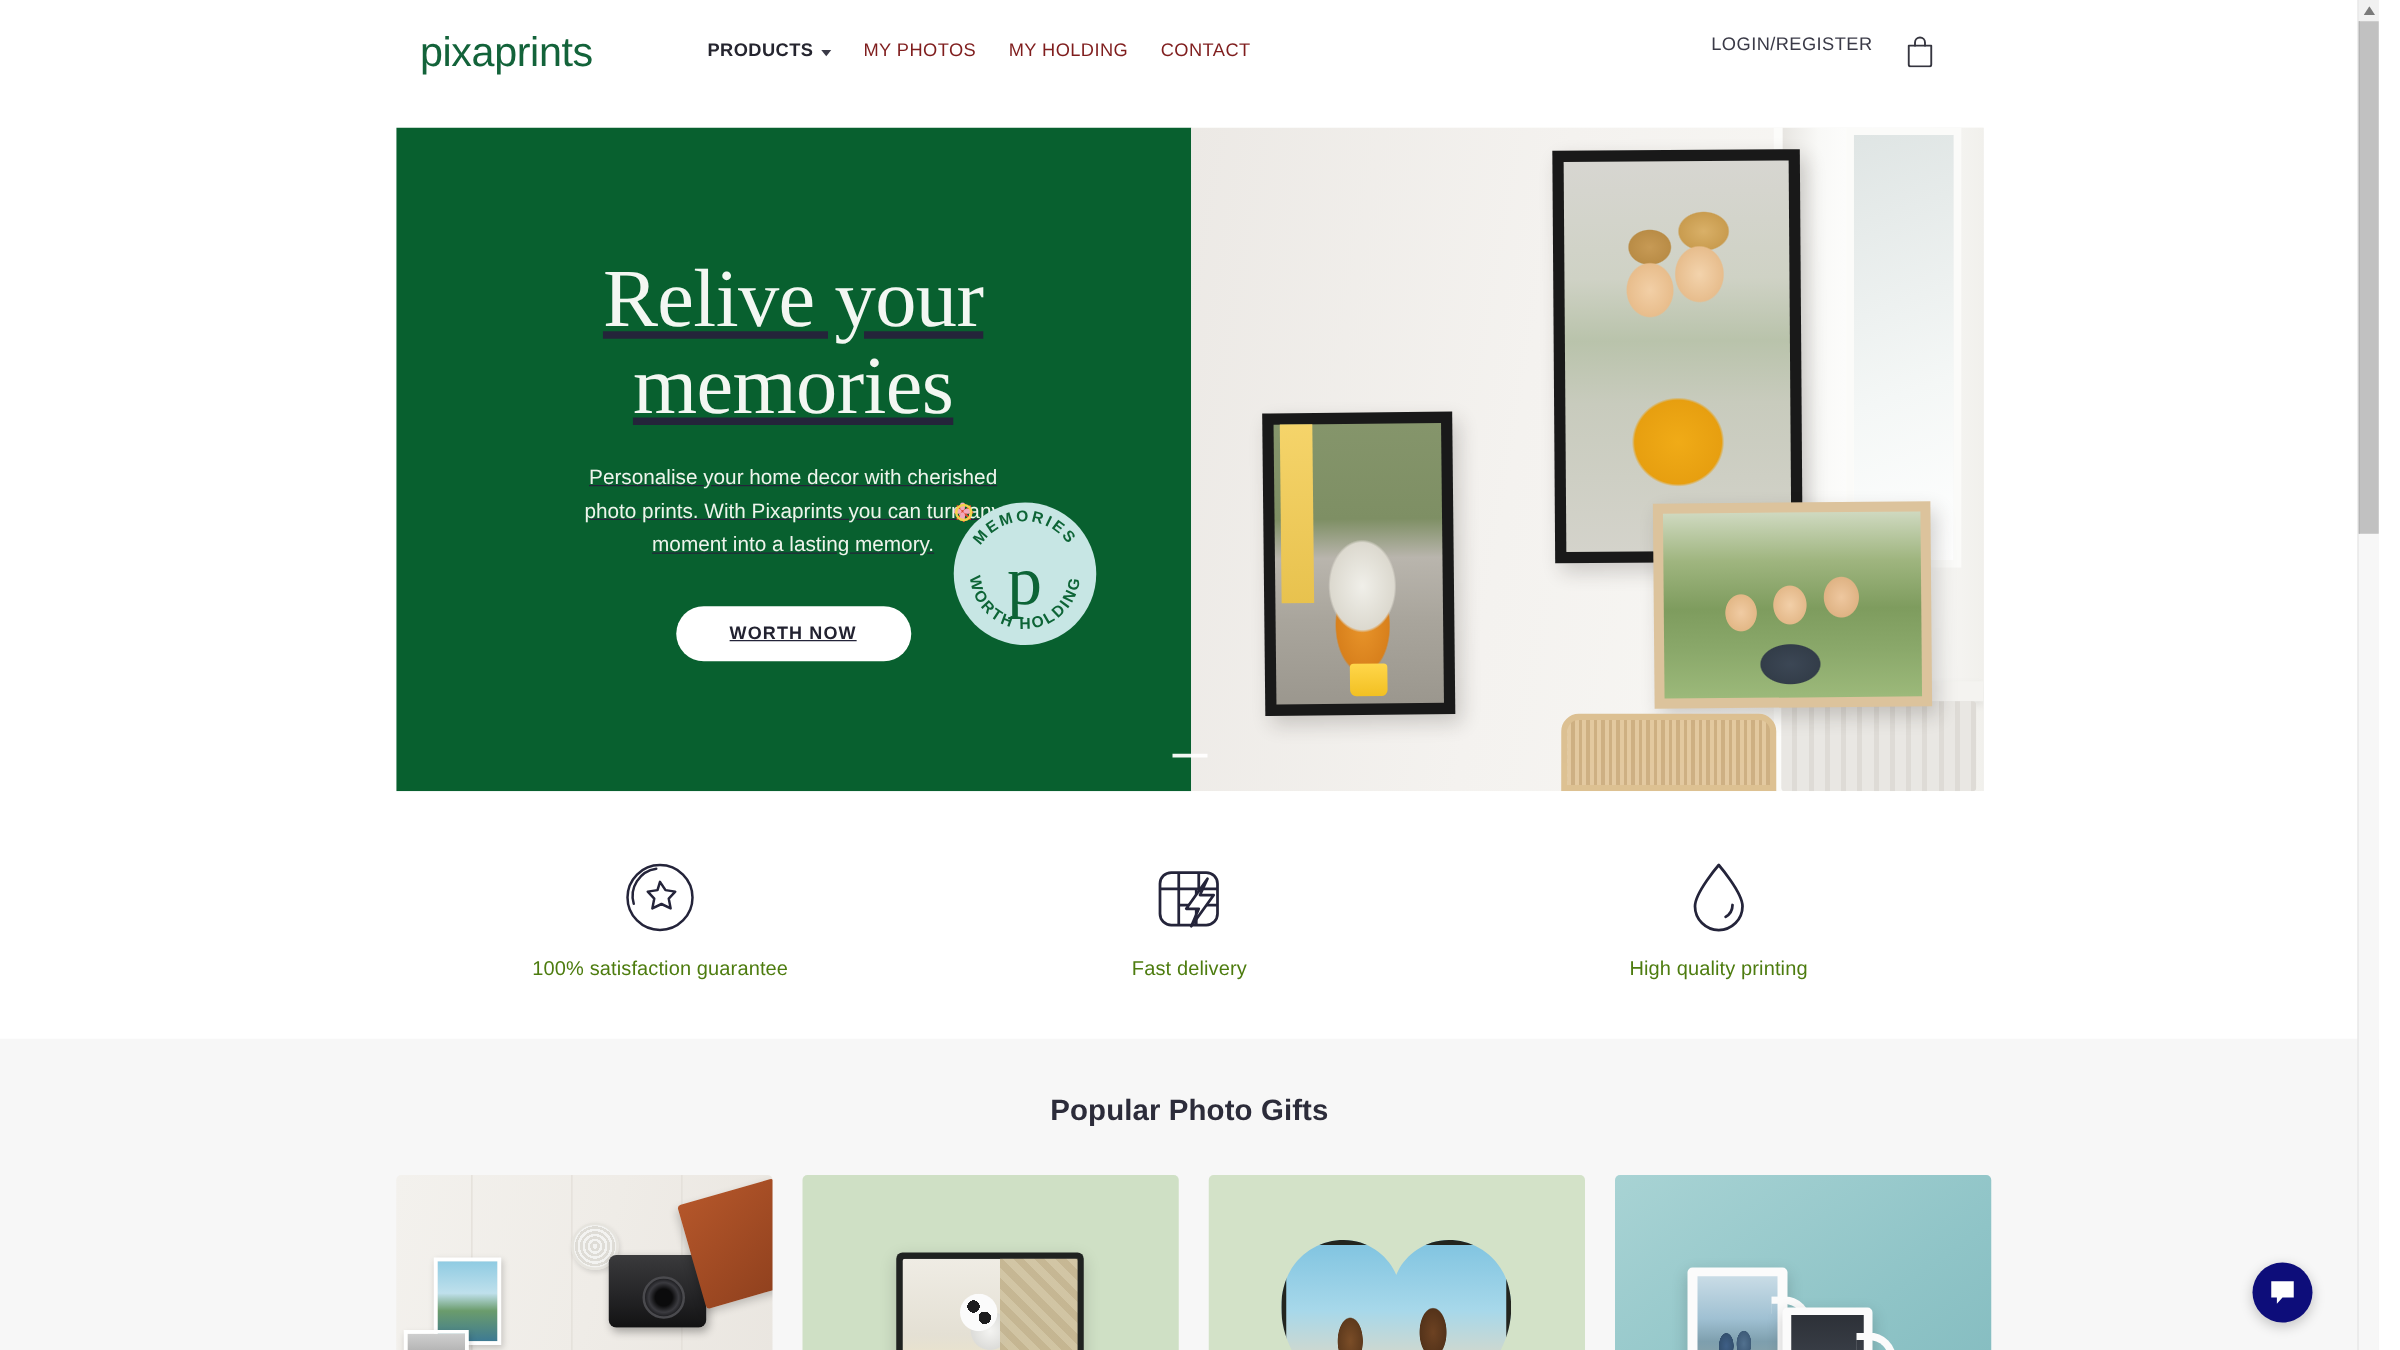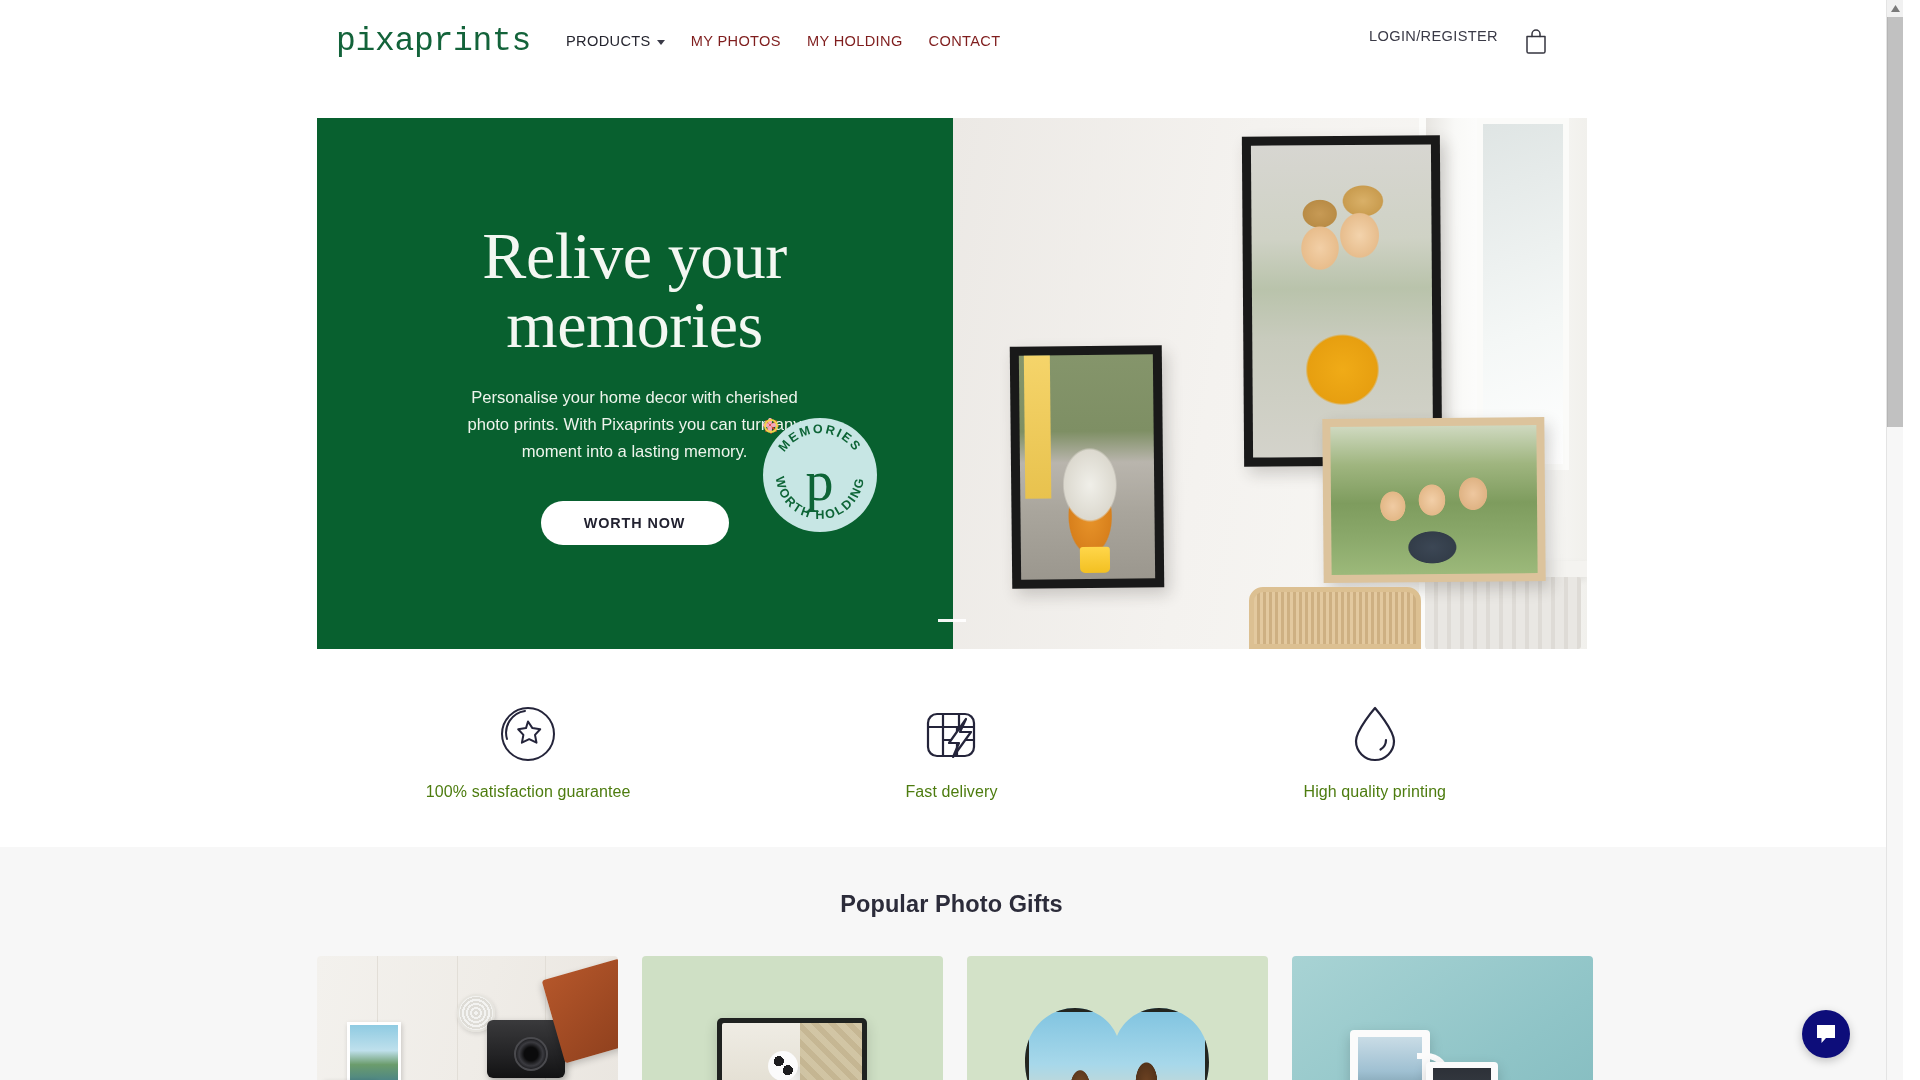--- a/index.html
+++ b/index.html
@@ -62,21 +62,21 @@
     align-items: center;
     background: #ffffff;
     position: relative;
     z-index: 30;
   }
   .logo {
     position: absolute;
     left: 336px;
     top: 50%;
     transform: translateY(-50%);
-    font-family: Liberation Mono, monospace;
+    font-family: Liberation Sans, sans-serif;
     font-size: 33px;
     letter-spacing: -0.3px;
     color: #13633a;
     line-height: 1;
     cursor: pointer;
     white-space: nowrap;
   }
   .nav {
     position: absolute;
     left: 566px;
@@ -89,21 +89,21 @@
   .nav-item {
     font-size: 14.6px;
     letter-spacing: 0.35px;
     color: #7f1d1d;
     cursor: pointer;
     white-space: nowrap;
     display: flex;
     align-items: center;
     gap: 6px;
   }
-  .nav-item.bold { font-weight: 400; color: #25252f; }
+  .nav-item.bold { font-weight: 700; color: #25252f; }
   .caret {
     width: 0; height: 0;
     border-left: 4.5px solid transparent;
     border-right: 4.5px solid transparent;
     border-top: 5px solid #3a3a47;
     margin-top: 2px;
   }
   .header-right {
     position: absolute;
     right: 355px;
@@ -123,23 +123,24 @@
   .bag-btn {
     cursor: pointer;
     display: flex;
     align-items: center;
     justify-content: center;
   }
 
   
   .hero-wrap {
     width: 1270px;
-    margin: 36px auto 0;
+    margin: 20px auto 0;
     height: 531px;
     position: relative;
+    text-decoration: underline;
   }
   .hero {
     display: flex;
     width: 100%;
     height: 100%;
     overflow: hidden;
     position: relative;
   }
   .hero-left {
     width: 636px;

